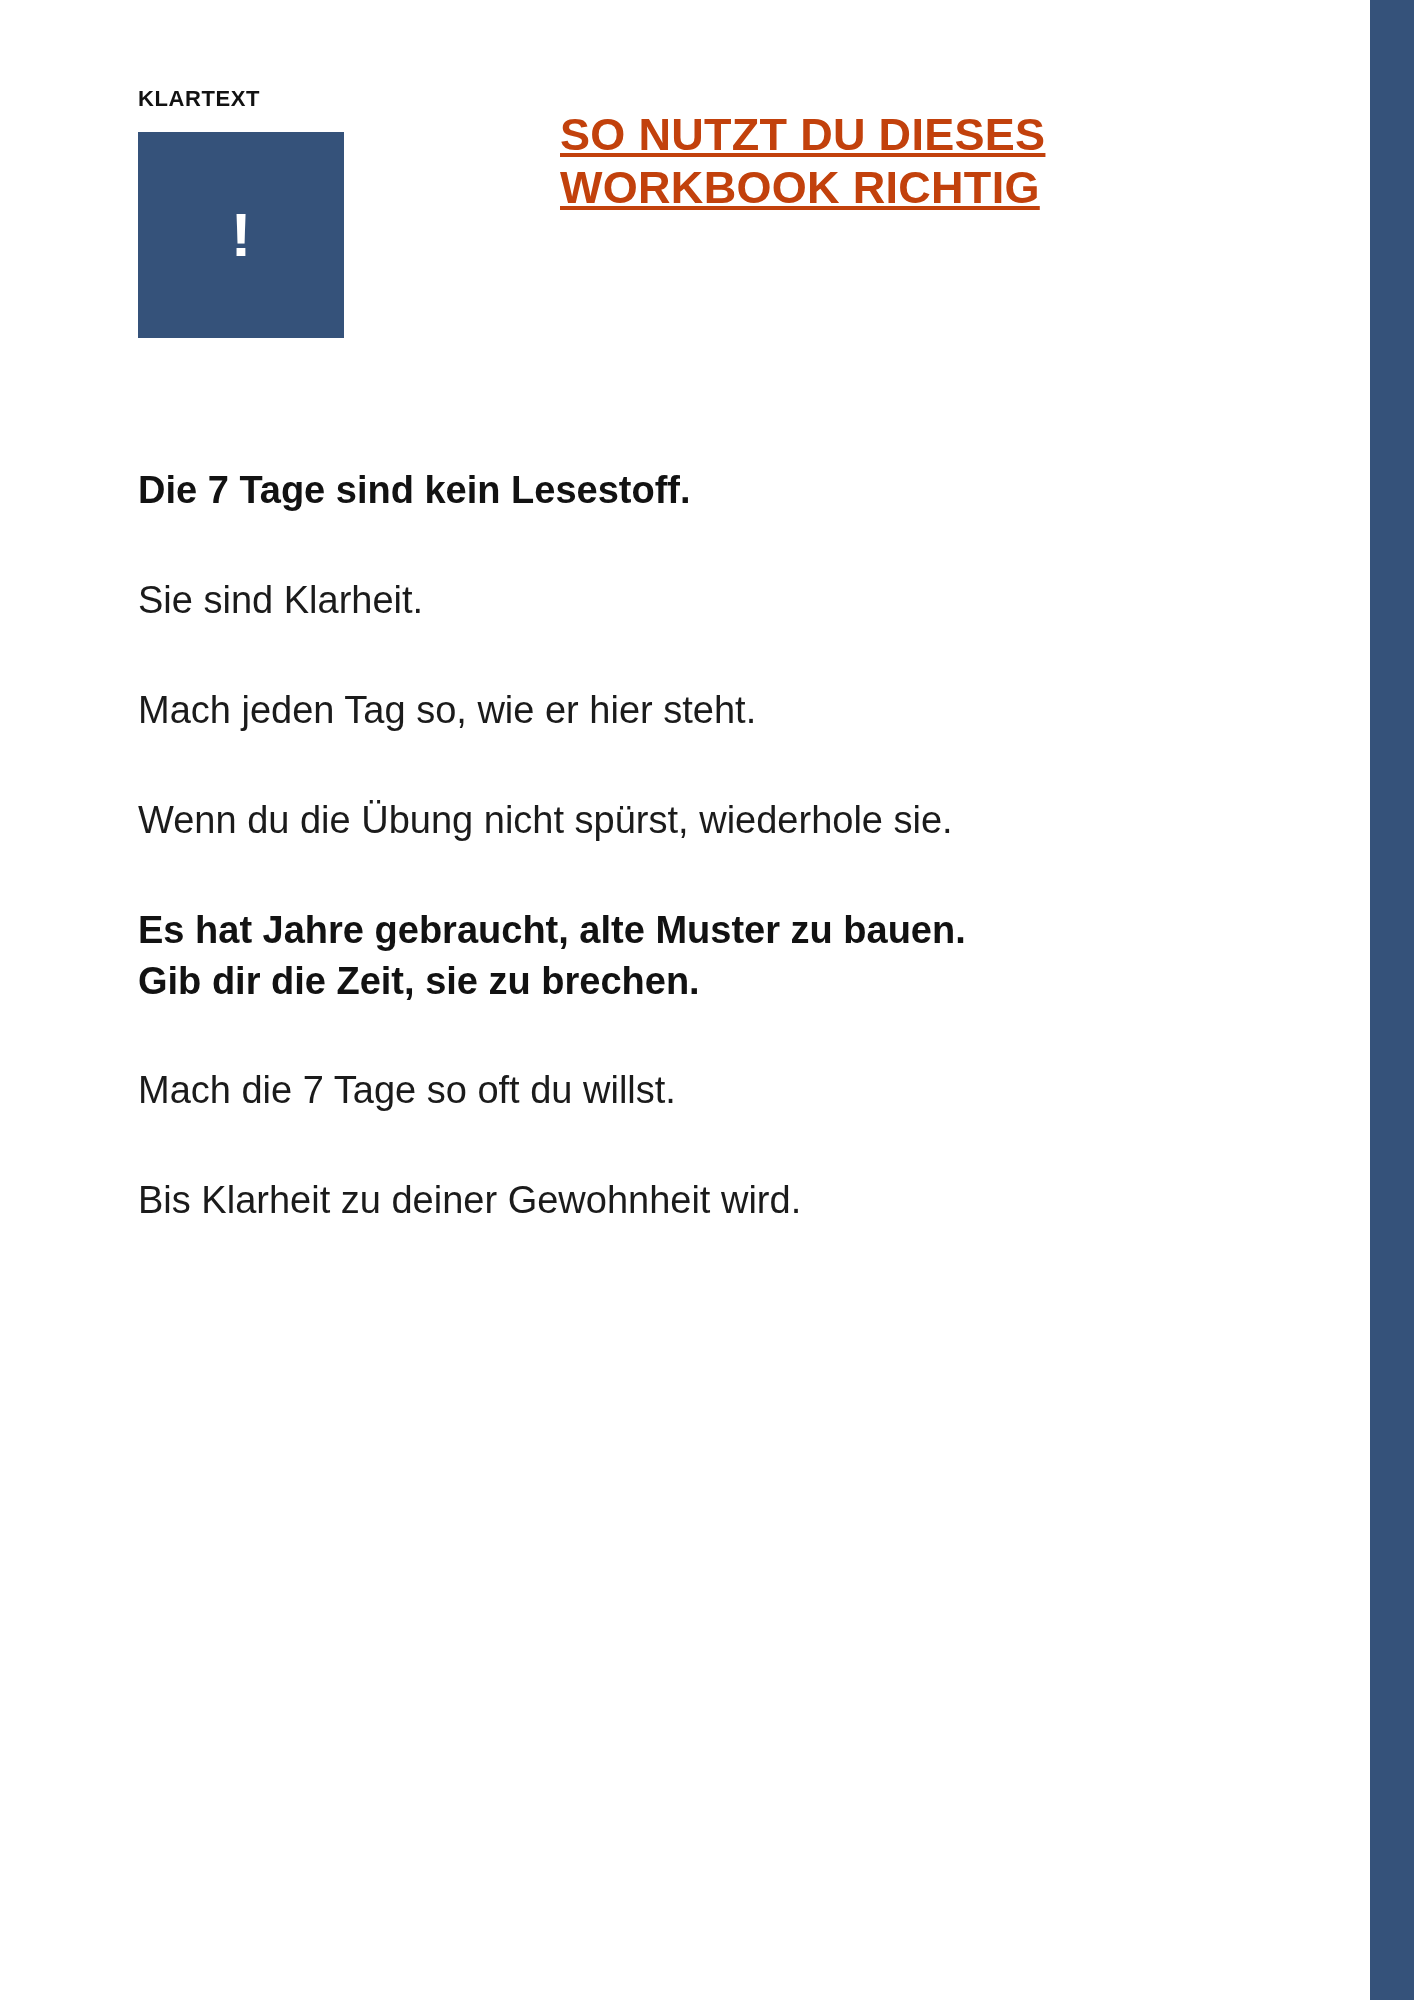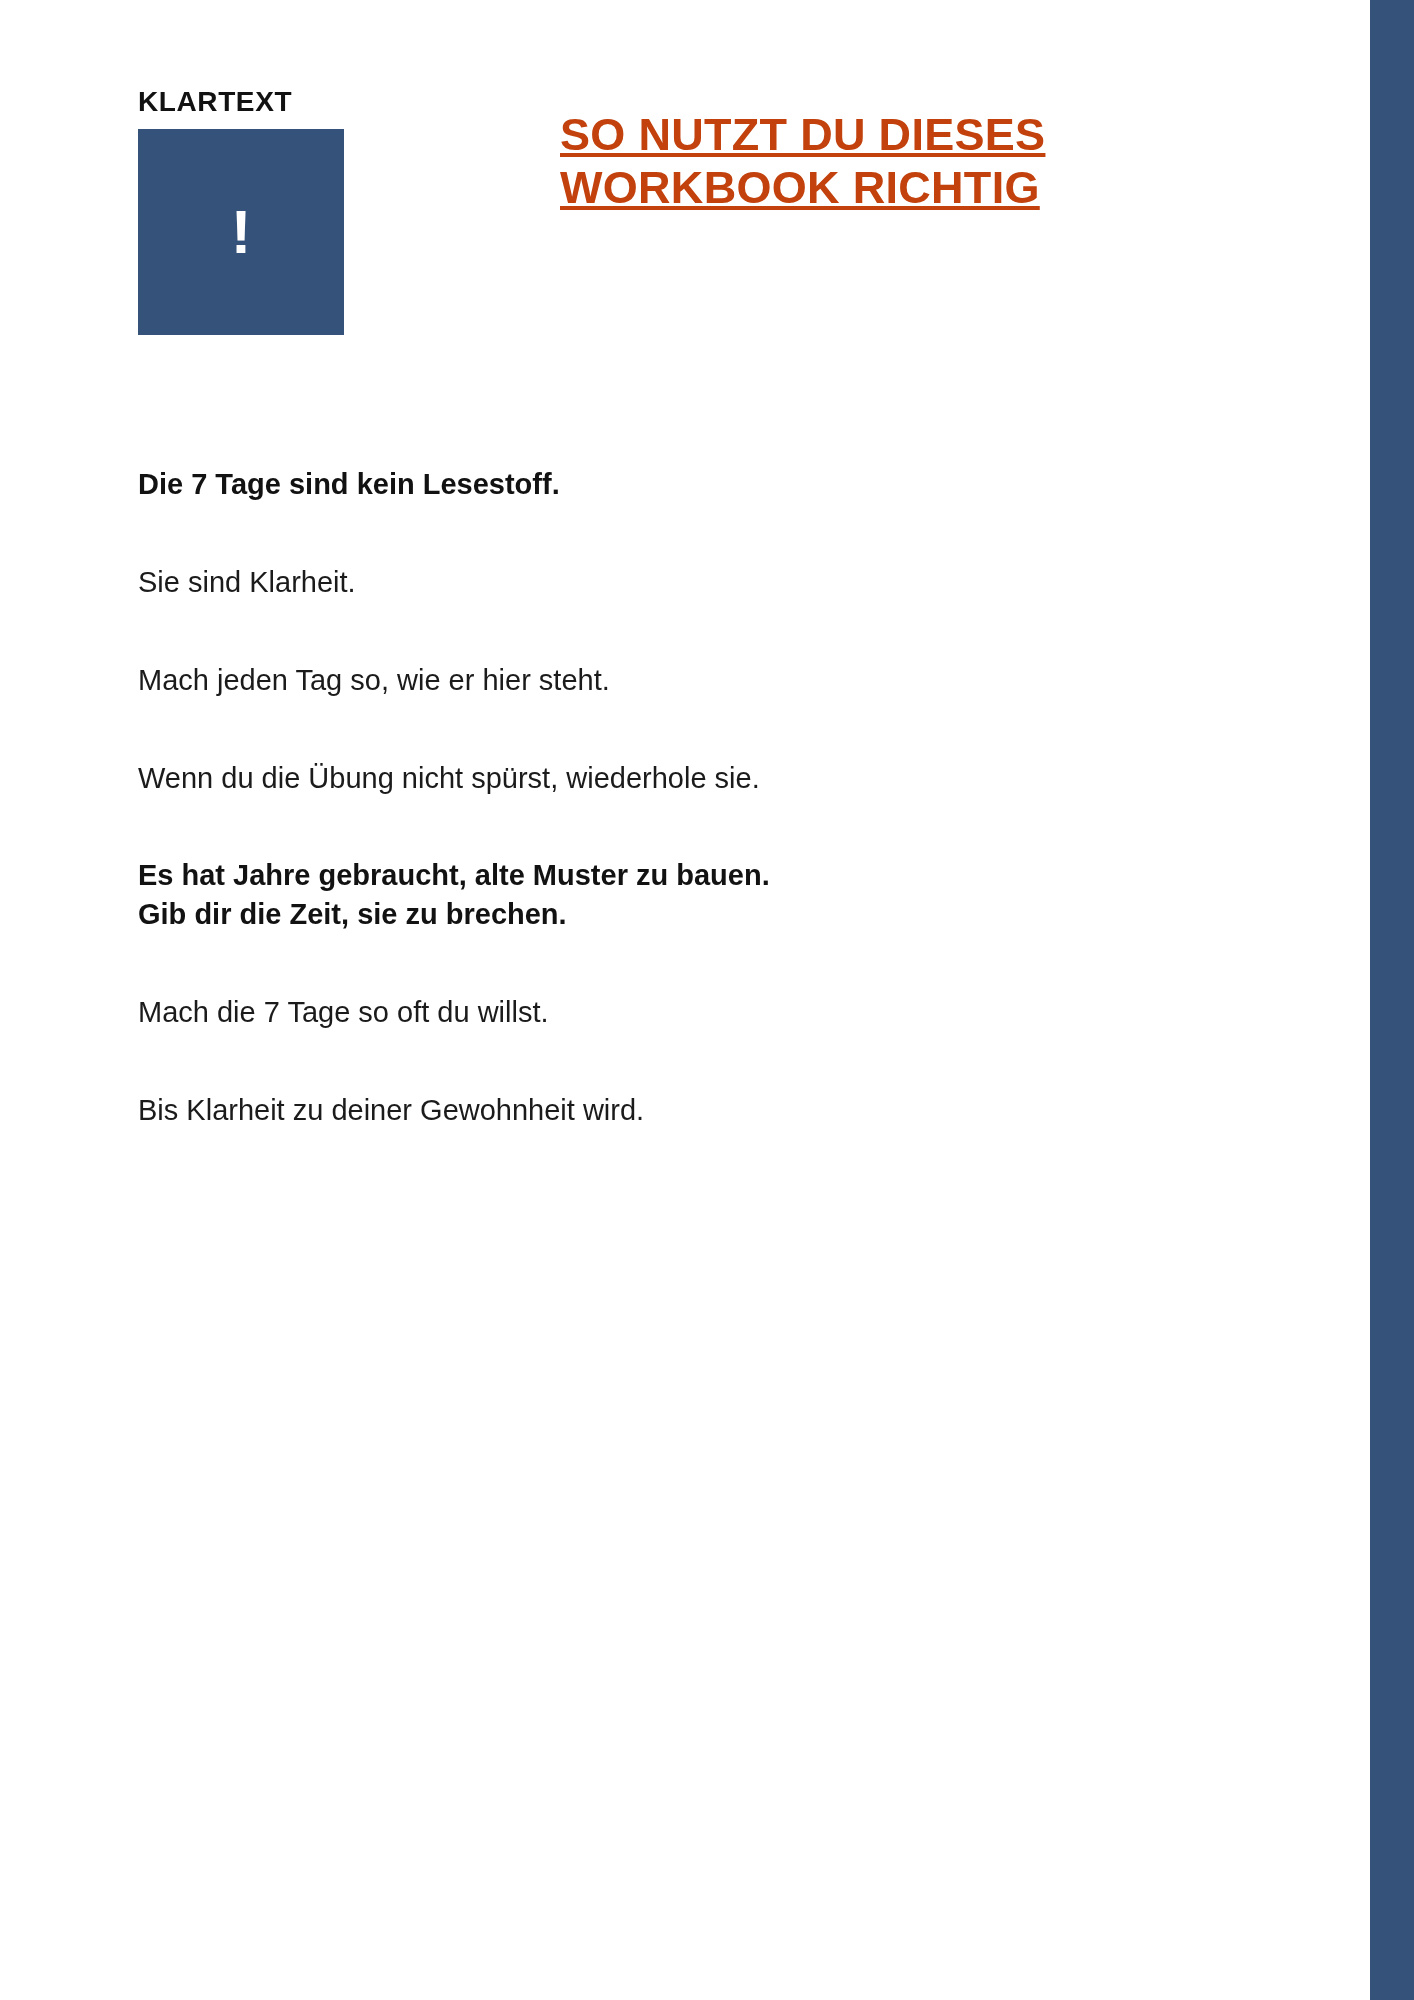--- a/index.html
+++ b/index.html
@@ -55,26 +55,26 @@
   }
 
   .badge-block {
     position: absolute;
     left: 0;
     top: 0;
     width: 210px;
   }
 
   .badge-kicker {
-    font-size: 28px;
+    font-size: 22px;
     font-weight: bold;
     letter-spacing: 0.6px;
     color: #121212;
     line-height: 1;
-    margin-bottom: 13px;
+    margin-bottom: 22px;
   }
 
   .badge-square {
     width: 206px;
     height: 206px;
     background: #35527a;
     display: flex;
     align-items: center;
     justify-content: center;
   }
@@ -103,21 +103,21 @@
 
   
   .body-block {
     position: absolute;
     left: 138px;
     top: 465px;
     width: 1050px;
   }
 
   .para {
-    font-size: 29px;
+    font-size: 38px;
     line-height: 1.34;
     color: #1b1b1b;
     margin-bottom: 59px;
     white-space: pre-line;
   }
 
   .para.bold {
     font-weight: bold;
     color: #121212;
   }

